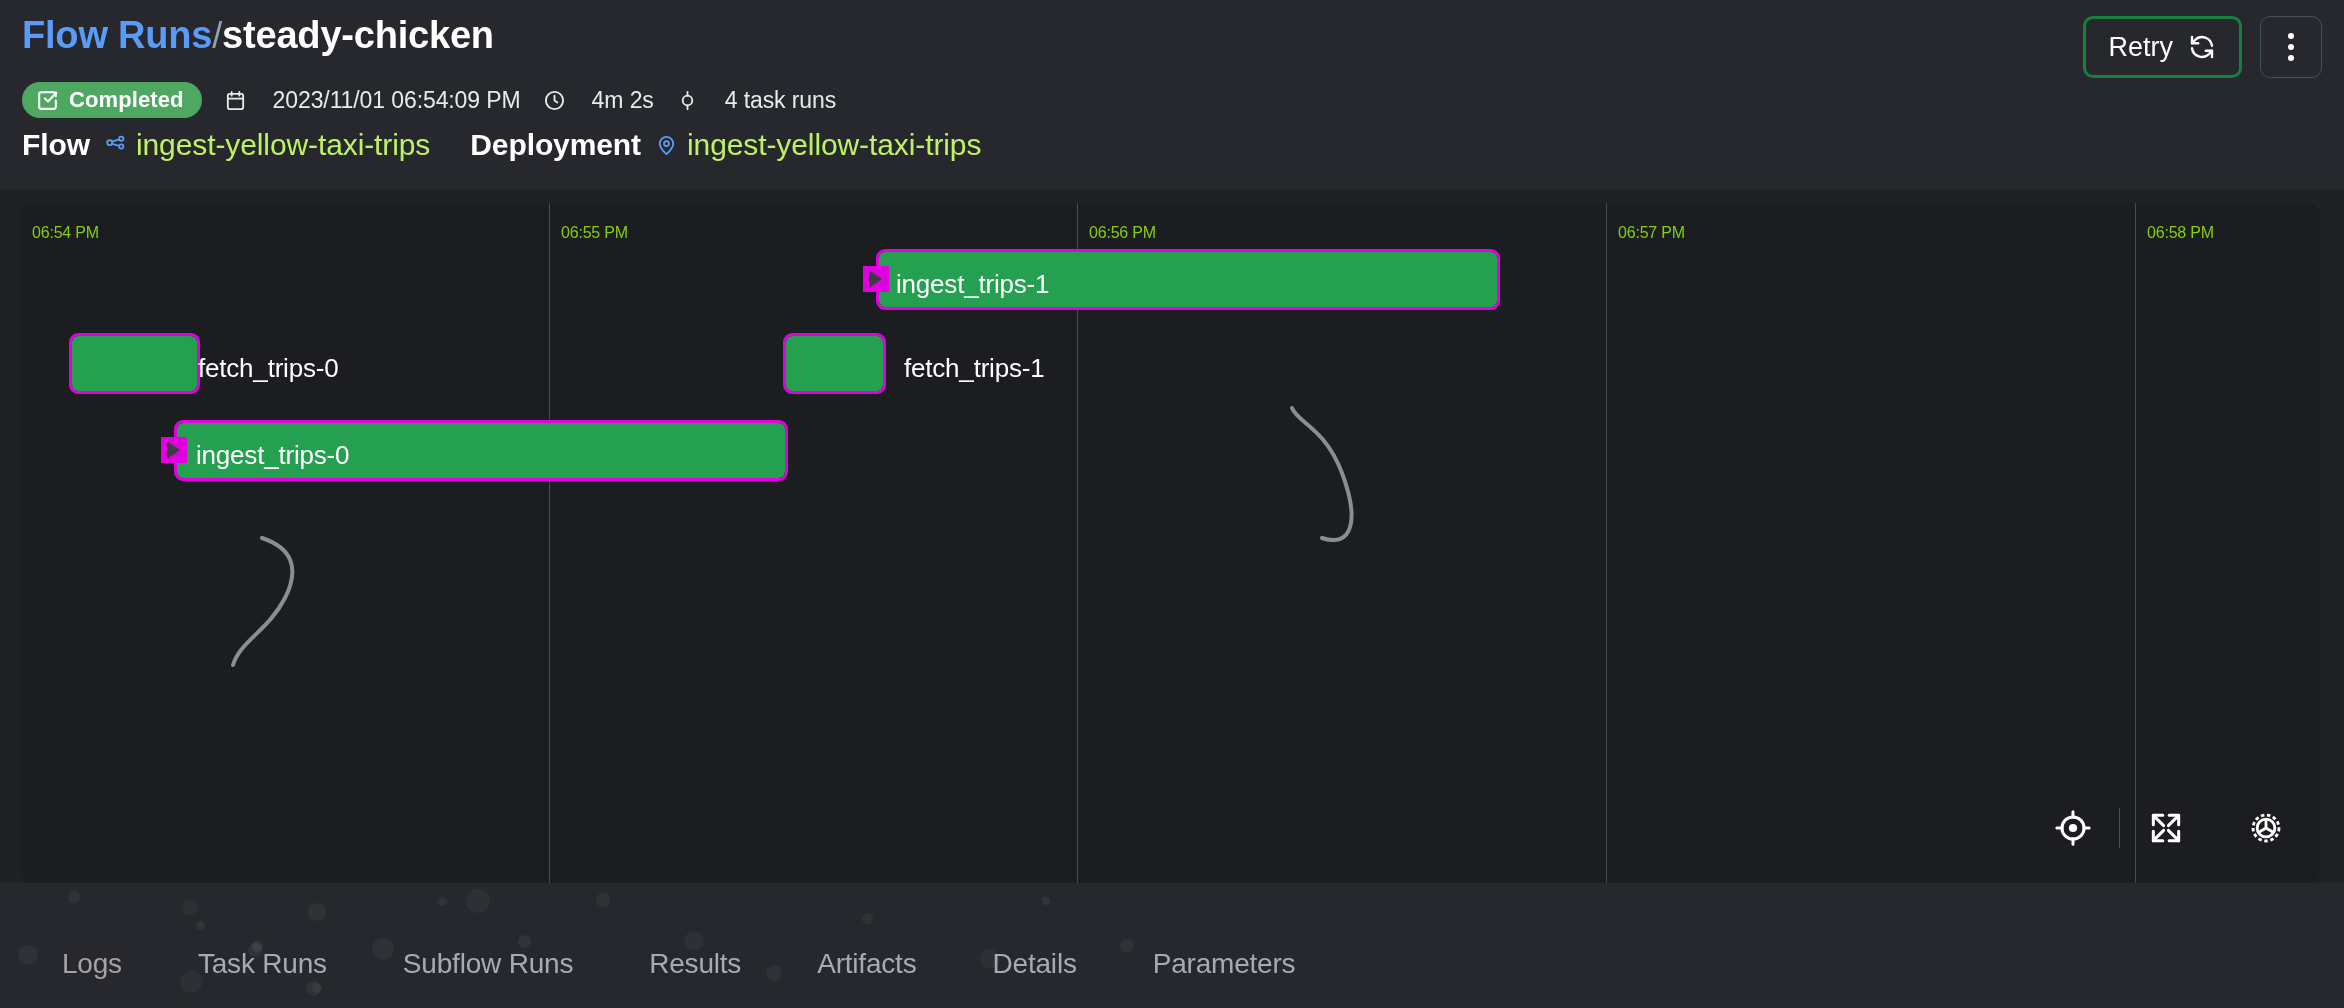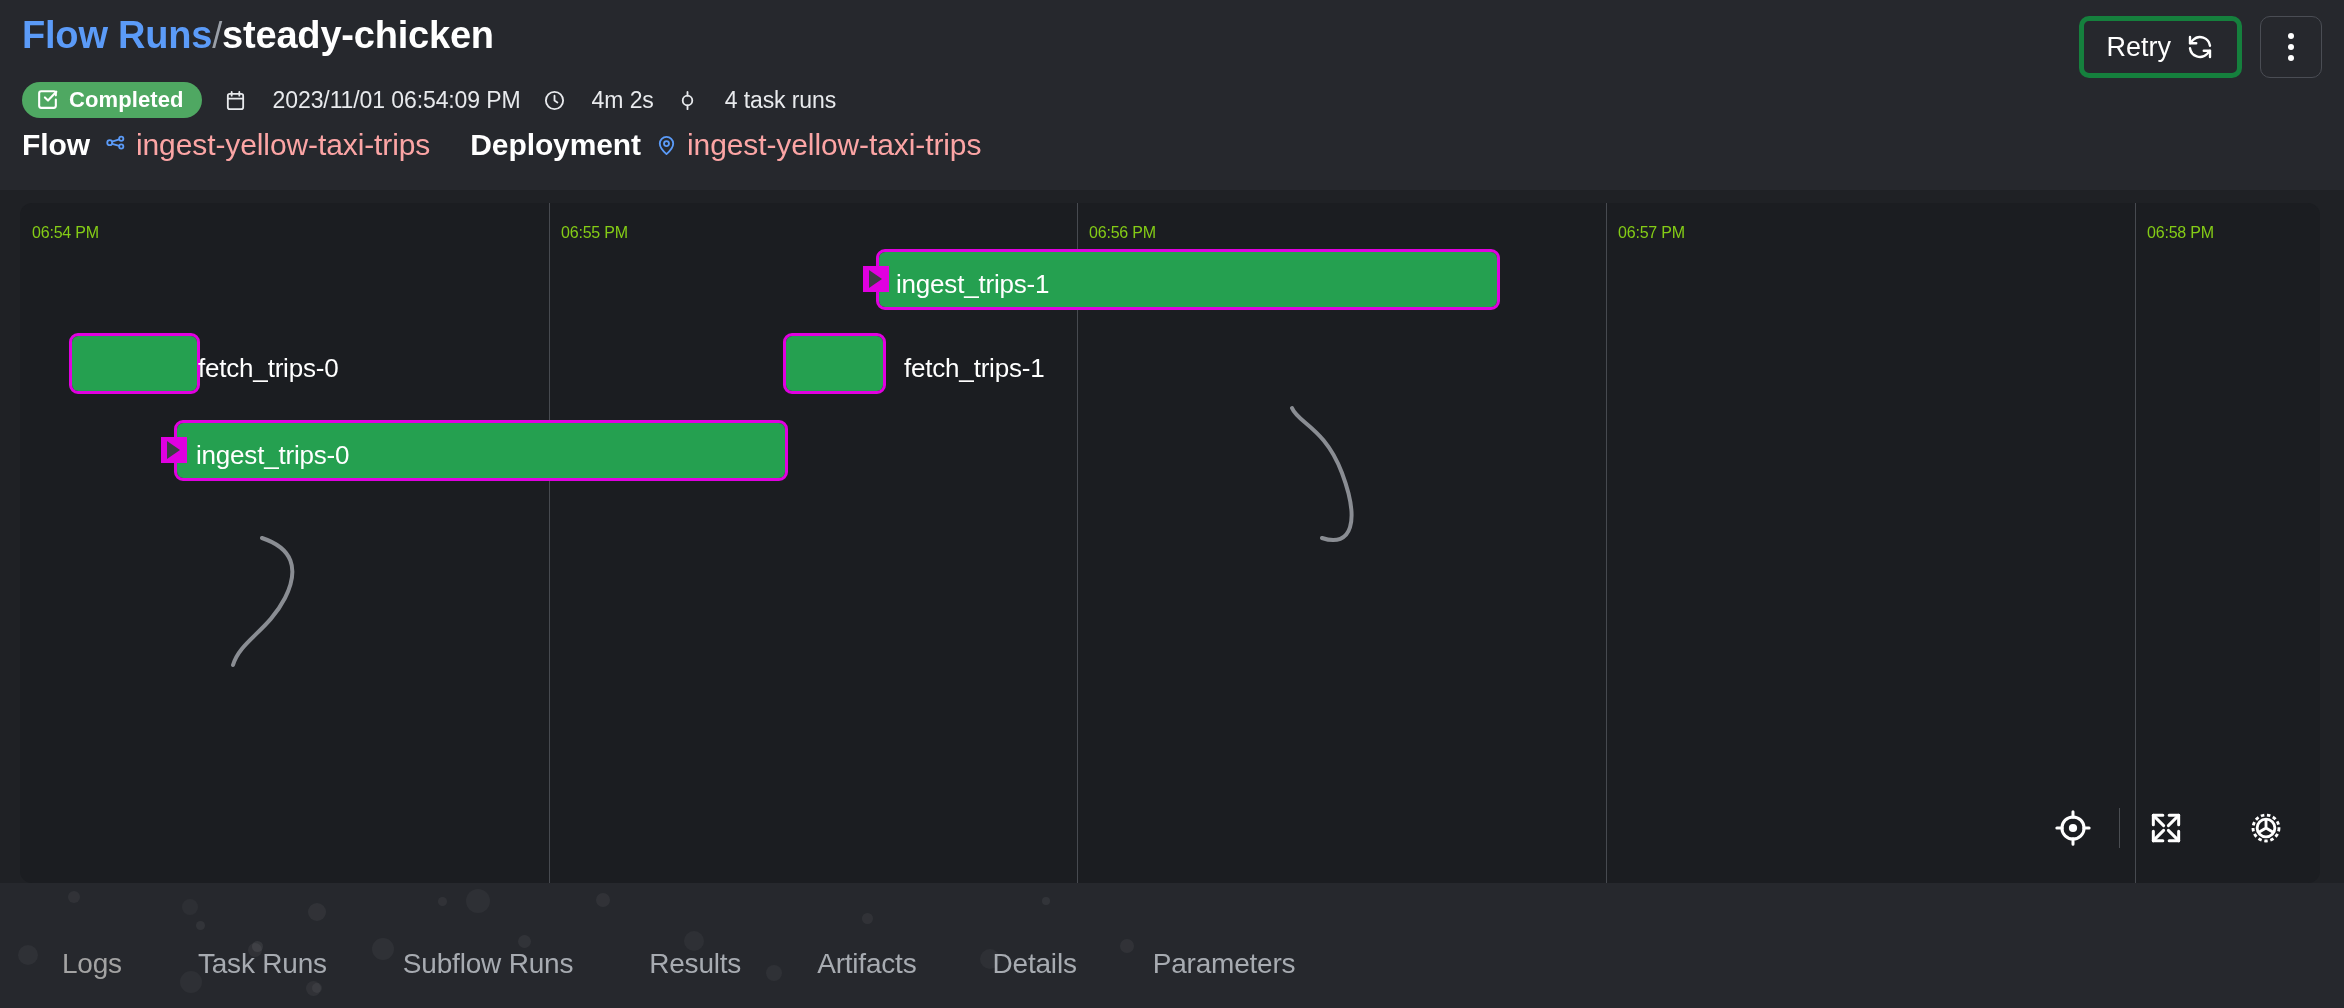--- a/index.html
+++ b/index.html
@@ -24,46 +24,46 @@
   .bc-link { color: #5b9bf8; cursor: pointer; }
   .bc-sep  { color: #9aa0a8; font-weight: 400; font-size: 36px; }
   .bc-current { color: #ffffff; }
 
   .meta-row {
     position: absolute; left: 22px; top: 82px;
     display: flex; align-items: center; gap: 22px;
     font-size: 23px; color: #e8eaed;
   }
   .status-badge {
-    display: inline-flex; align-items: flex-start; gap: 9px;
+    display: inline-flex; align-items: flex-end; gap: 9px;
     background: #4fa862; color: #ffffff;
     border-radius: 999px; padding: 5px 18px 5px 13px;
     font-weight: bold; font-size: 22px; letter-spacing: 0.1px;
   }
   .meta-item { display: inline-flex; align-items: center; gap: 10px; color: #e8eaed; }
   .meta-item .mtxt { font-size: 23px; letter-spacing: -0.1px; margin-left: 16px; }
 
   .rel-row {
     position: absolute; left: 22px; top: 128px;
     display: flex; align-items: center; gap: 14px;
     font-size: 30px;
   }
   .rel-label { color: #ffffff; font-weight: bold; letter-spacing: -0.1px; }
-  .rel-link  { color: #fca5a5; cursor: pointer; letter-spacing: -0.1px; }
+  .rel-link  { color: #bef264; cursor: pointer; letter-spacing: -0.1px; }
   .rel-group { display: inline-flex; align-items: center; gap: 9px; }
   .rel-gap { width: 12px; }
 
   .header-actions {
     position: absolute; right: 22px; top: 16px;
     display: flex; align-items: center; gap: 18px;
   }
   .btn-retry {
     display: inline-flex; align-items: center; gap: 14px;
     height: 62px; padding: 0 22px;
-    border: 5px solid #15803d; border-radius: 10px;
+    border: 3px solid #15803d; border-radius: 10px;
     background: transparent; color: #ffffff;
     font-size: 27px; font-family: "Liberation Sans", sans-serif;
     cursor: pointer;
   }
   .btn-kebab {
     display: inline-flex; align-items: center; justify-content: center;
     width: 62px; height: 62px;
     border: 1px solid #4a4d54; border-radius: 10px;
     background: transparent; cursor: pointer;
   }

